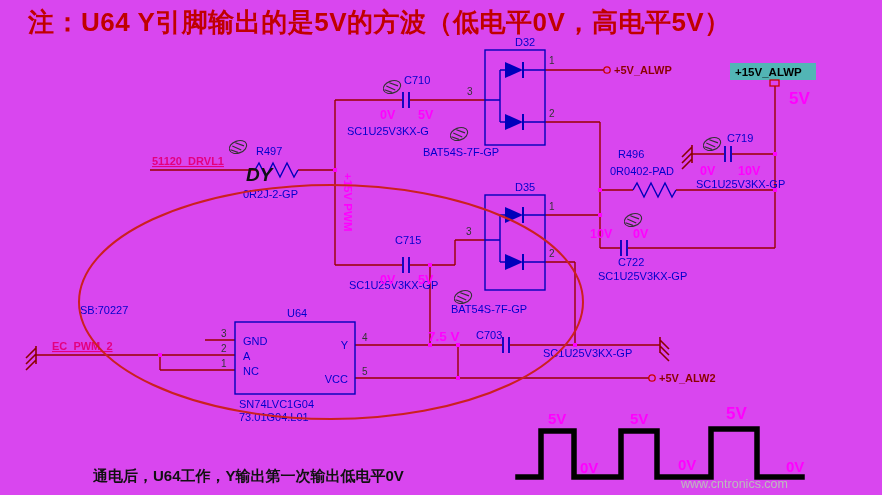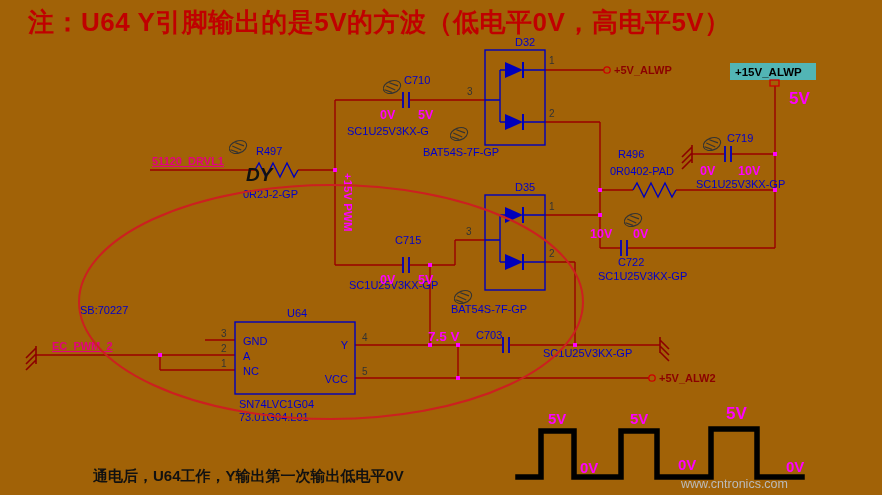--- a/index.html
+++ b/index.html
@@ -1,16 +1,16 @@
 <!DOCTYPE html>
 <html><head>
 <meta charset="utf-8">
 <style>
   html,body{margin:0;padding:0;background:#ffffff;}
-  .page{position:relative;width:882px;height:495px;background:#a16207;overflow:hidden;font-family:"Liberation Sans","DejaVu Sans",sans-serif;}
+  .page{position:relative;width:882px;height:495px;background:#d946ef;overflow:hidden;font-family:"Liberation Sans","DejaVu Sans",sans-serif;}
   .page svg{position:absolute;left:0;top:0;}
   text{font-family:"Liberation Sans","DejaVu Sans",sans-serif;}
   .t-title{font-size:26px;font-weight:bold;fill:#c00000;letter-spacing:.5px;}
   .t-comp{font-size:11px;fill:#0000cc;}
   .t-net{font-size:11px;font-weight:bold;fill:#e4007f;text-decoration:underline;}
   .t-netv{font-size:11.5px;font-weight:bold;fill:#ff00ff;}
   .t-volt{font-size:12.5px;font-weight:bold;fill:#ff00ff;}
   .t-volt13{font-size:13.5px;font-weight:bold;fill:#ff00ff;}
   .t-volt17{font-size:17px;font-weight:bold;fill:#ff00ff;}
   .t-wave{font-size:15px;font-weight:bold;fill:#ff00ff;}

